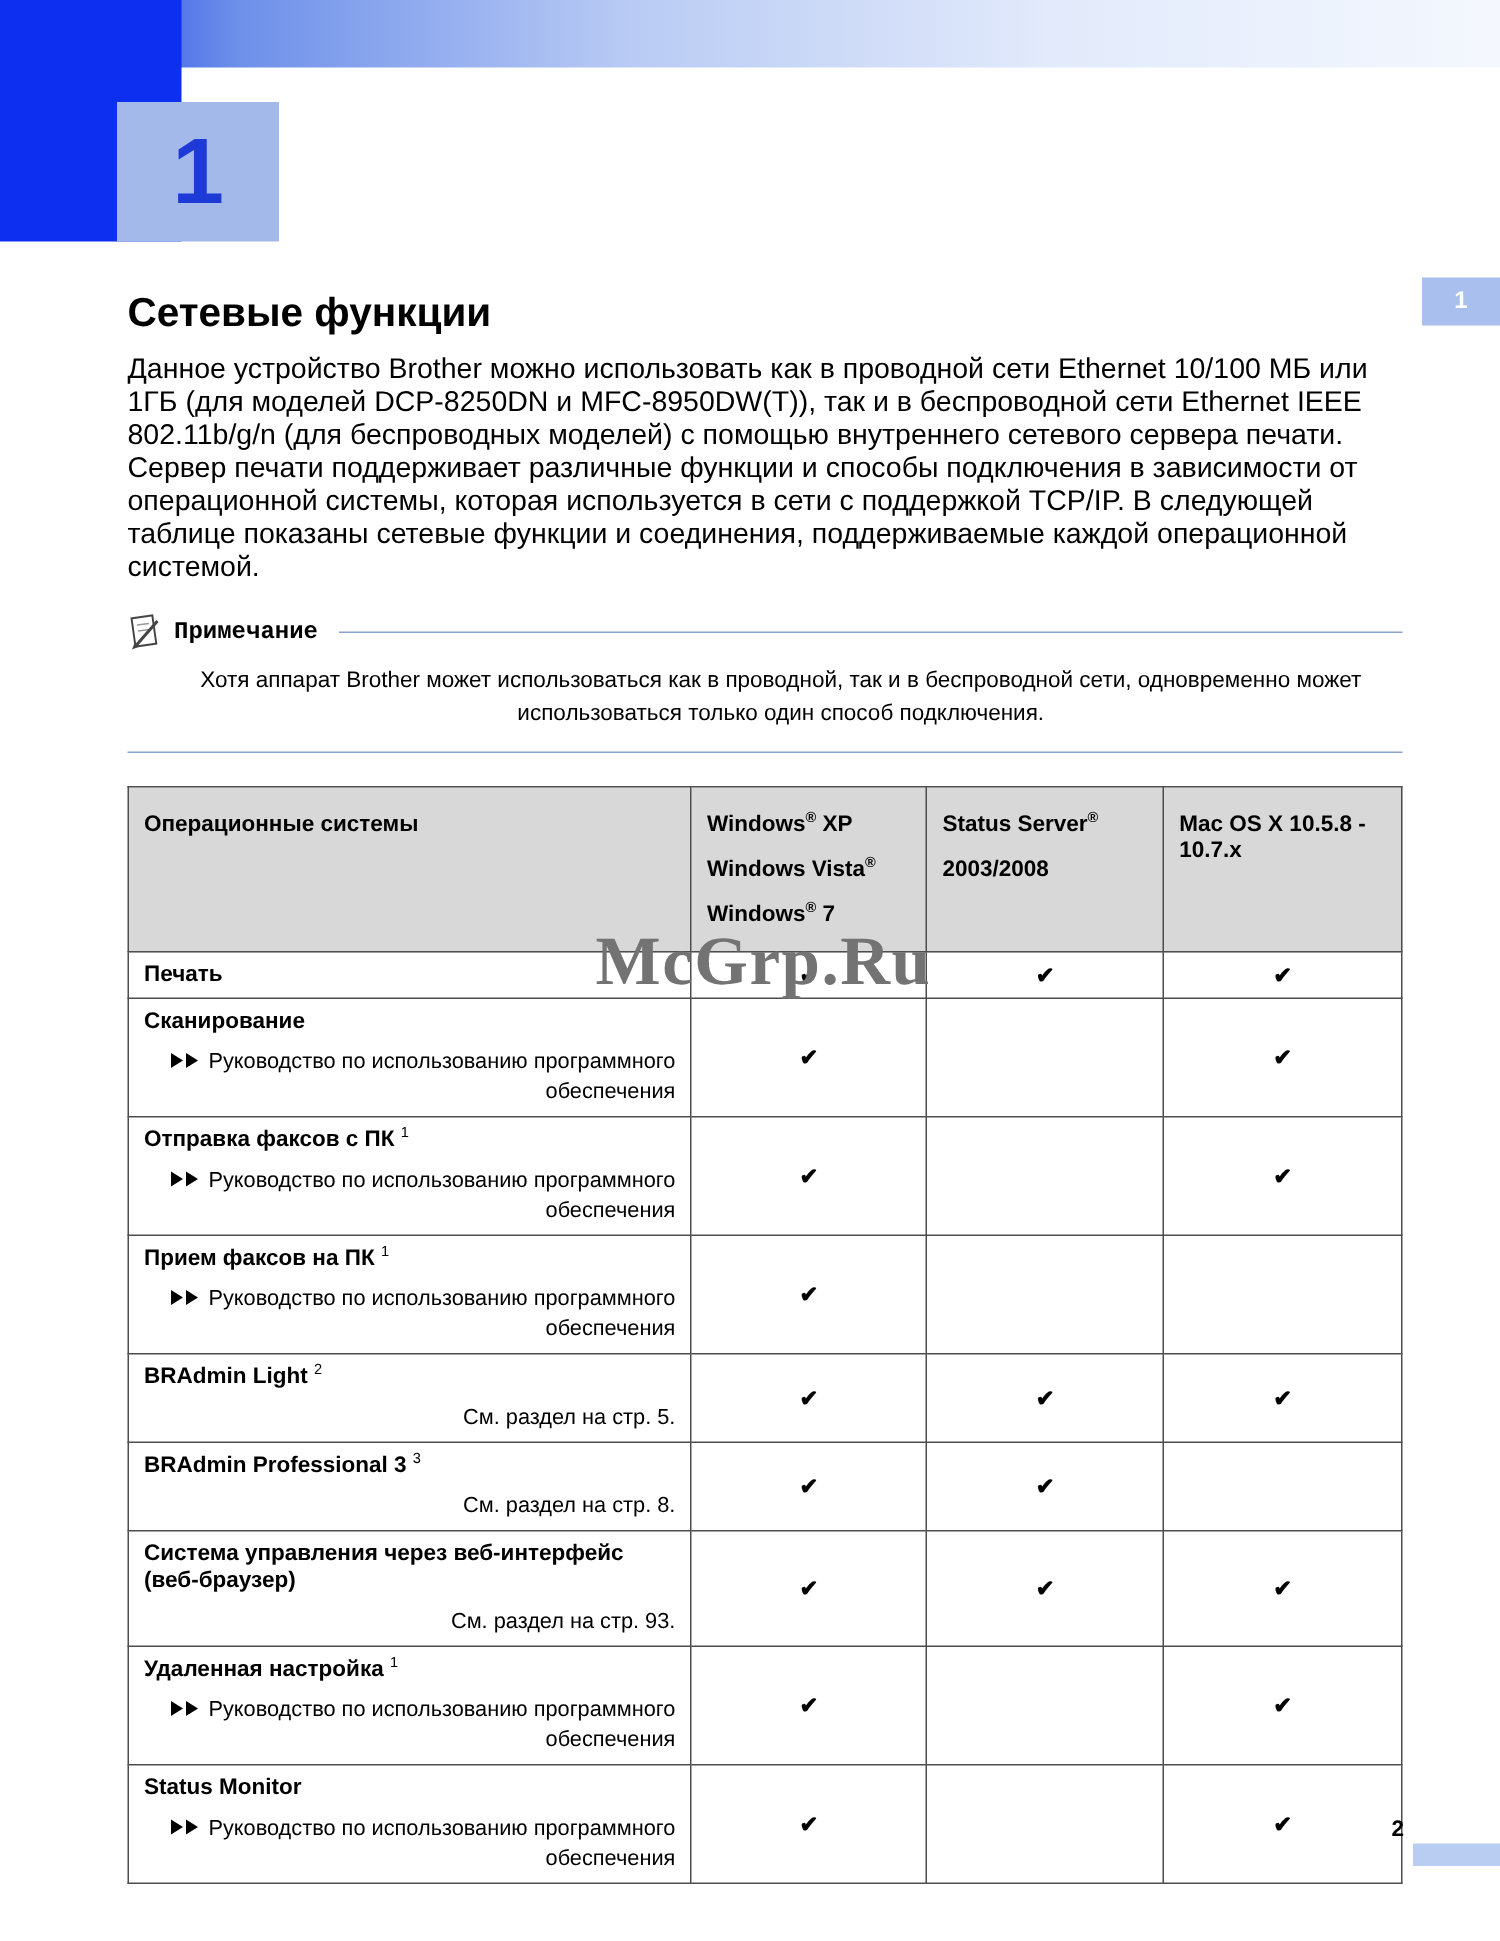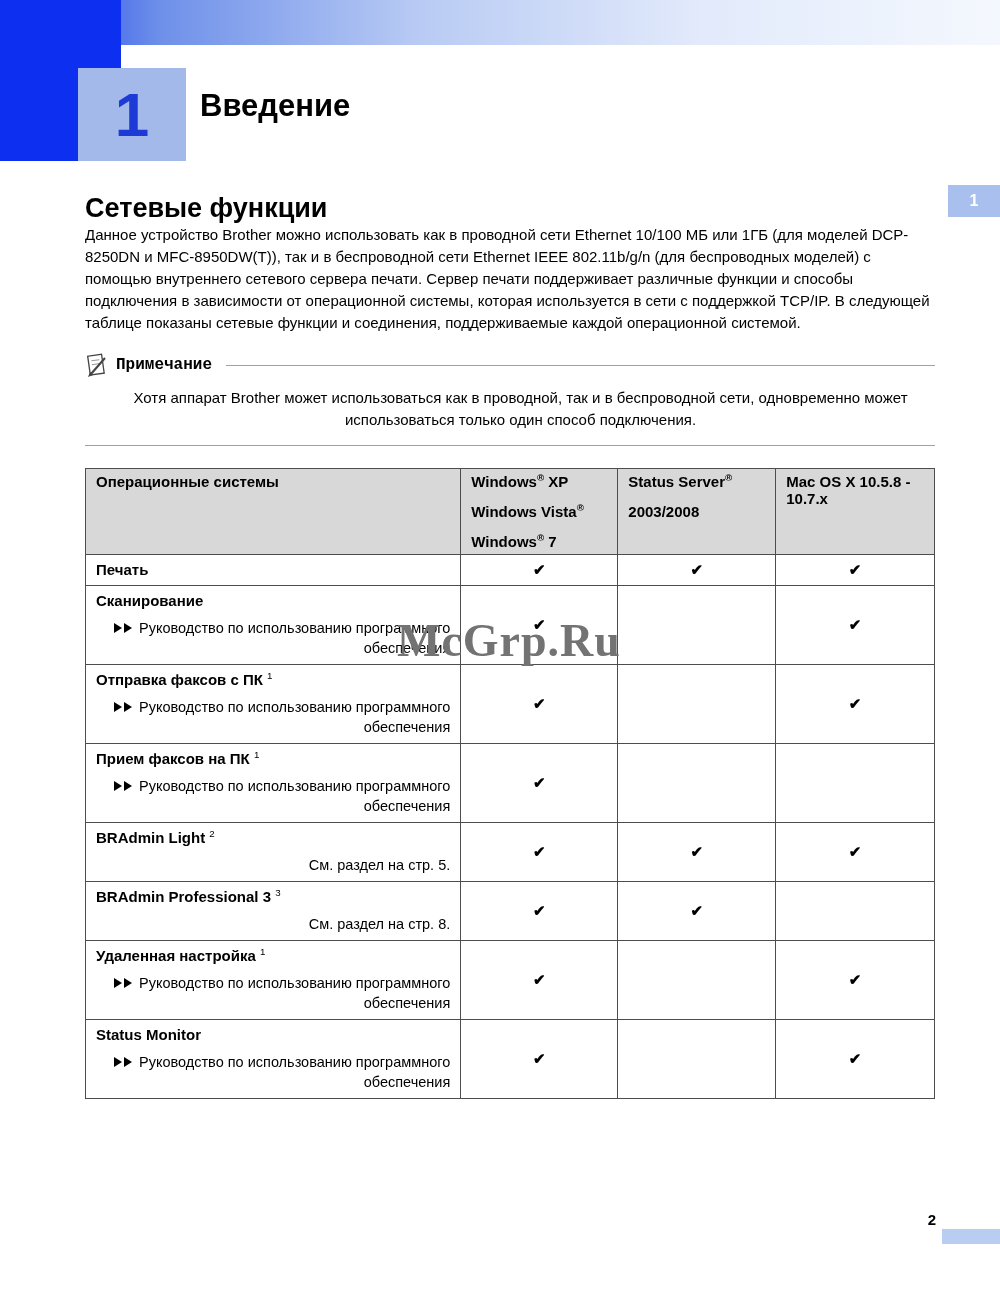--- a/index.html
+++ b/index.html
@@ -17,34 +17,34 @@
   .chapter-box span { font-size:62px; font-weight:bold; color:#1d3ad6; }
   .chapter-title { position:absolute; left:200px; top:88px; font-size:31px; font-weight:bold; color:#000; }
 
   .side-tab { position:absolute; right:0; top:185px; width:52px; height:32px; background:#a9c0ee;
     display:flex; align-items:center; justify-content:center; }
   .side-tab span { color:#ffffff; font-weight:bold; font-size:16px; }
 
   
   .content { position:absolute; left:85px; top:192px; width:850px; }
   .section-heading { font-size:27px; font-weight:bold; line-height:32px; }
-  .section-paragraph { font-size:15px; line-height:22px; }
+  .section-paragraph { margin-top:12px; font-size:19px; line-height:22px; }
 
   .note { margin-top:18px; }
   .note-head { display:flex; align-items:center; }
   .note-icon { flex:0 0 auto; width:24px; height:26px; margin-right:7px; }
   .note-label { font-weight:bold; font-size:16px; white-space:nowrap;font-family:Liberation Mono, monospace; }
   .note-rule { flex:1; height:1px; background:#8ba3cf; margin-left:14px; }
   .note-text { margin:9px 0 0 21px; font-size:15px; line-height:22px;text-align:center; }
   .note-bottom-rule { height:1px; background:#8ba3cf; margin-top:14px; }
 
   
   .os-table { width:100%; border-collapse:collapse; margin-top:22px; font-size:15px; }
   .os-table th, .os-table td { border:1px solid #4d4d4d; }
-  .os-table thead th { background:#d8d8d8; text-align:left; vertical-align:top; padding:4px 10px; font-size:15px; }
+  .os-table thead th { background:#d8d8d8; text-align:left; vertical-align:top; padding:16px 10px; font-size:15px; }
   .col-os { width:44.2%; }
   .col-win { width:18.5%; }
   .col-server { width:18.6%; }
   .col-mac { width:18.7%; }
   .hline + .hline { margin-top:13px; }
   sup { font-size:0.65em; vertical-align:super; line-height:0; }
   .feature-cell { padding:6px 10px; vertical-align:top; }
   .feature-title { font-weight:bold; font-size:15px; line-height:18px; }
   .feature-title sup { font-weight:normal; }
   .feature-sub { margin-top:8px; font-size:14.5px; line-height:20px;text-align:right; }
@@ -66,21 +66,20 @@
 
 <div class="page">
 
   <div class="top-band"></div>
   <div class="corner-block"></div>
 
   <div class="chapter-box">
     <span>1</span>
   </div>
 
-  <h1 class="chapter-title">Введение</h1>
 
   <div class="side-tab">
     <span>1</span>
   </div>
 
   <div class="content">
 
     <h2 class="section-heading">Сетевые функции</h2>
 
     <p class="section-paragraph">Данное устройство Brother можно использовать как в проводной сети Ethernet 10/100 МБ или 1ГБ (для моделей DCP-8250DN и MFC-8950DW(T)), так и в беспроводной сети Ethernet IEEE 802.11b/g/n (для беспроводных моделей) с помощью внутреннего сетевого сервера печати. Сервер печати поддерживает различные функции и способы подключения в зависимости от операционной системы, которая используется в сети с поддержкой TCP/IP. В следующей таблице показаны сетевые функции и соединения, поддерживаемые каждой операционной системой.</p>
@@ -174,20 +173,29 @@
             <td class="feature-cell">
               <div class="feature-title"><span>BRAdmin Professional 3 </span><sup>3</sup></div>
               <div class="feature-sub">См. раздел на стр. 8.</div>
             </td>
             <td class="check-cell">✔</td>
             <td class="check-cell">✔</td>
             <td class="check-cell"></td>
           </tr>
           <tr>
             <td class="feature-cell">
+              <div class="feature-title"><span>Система управления через веб-интерфейс (веб-браузер)</span></div>
+              <div class="feature-sub">См. раздел на стр. 93.</div>
+            </td>
+            <td class="check-cell">✔</td>
+            <td class="check-cell">✔</td>
+            <td class="check-cell">✔</td>
+          </tr>
+          <tr>
+            <td class="feature-cell">
               <div class="feature-title"><span>Удаленная настройка </span><sup>1</sup></div>
               <div class="feature-sub"><span class="arrows"><span class="tri"></span><span class="tri"></span></span>Руководство по использованию программного обеспечения</div>
             </td>
             <td class="check-cell">✔</td>
             <td class="check-cell"></td>
             <td class="check-cell">✔</td>
           </tr>
           <tr>
             <td class="feature-cell">
               <div class="feature-title"><span>Status Monitor</span></div>

